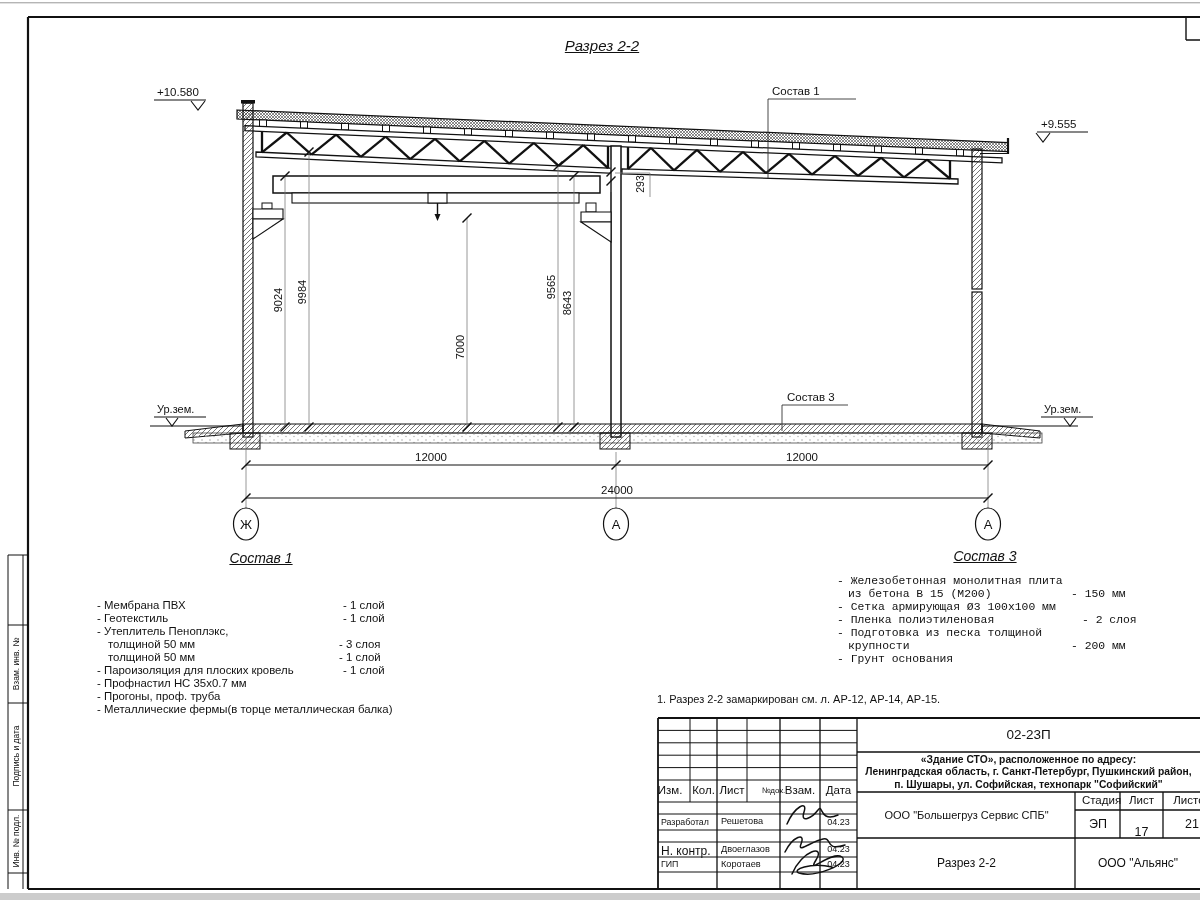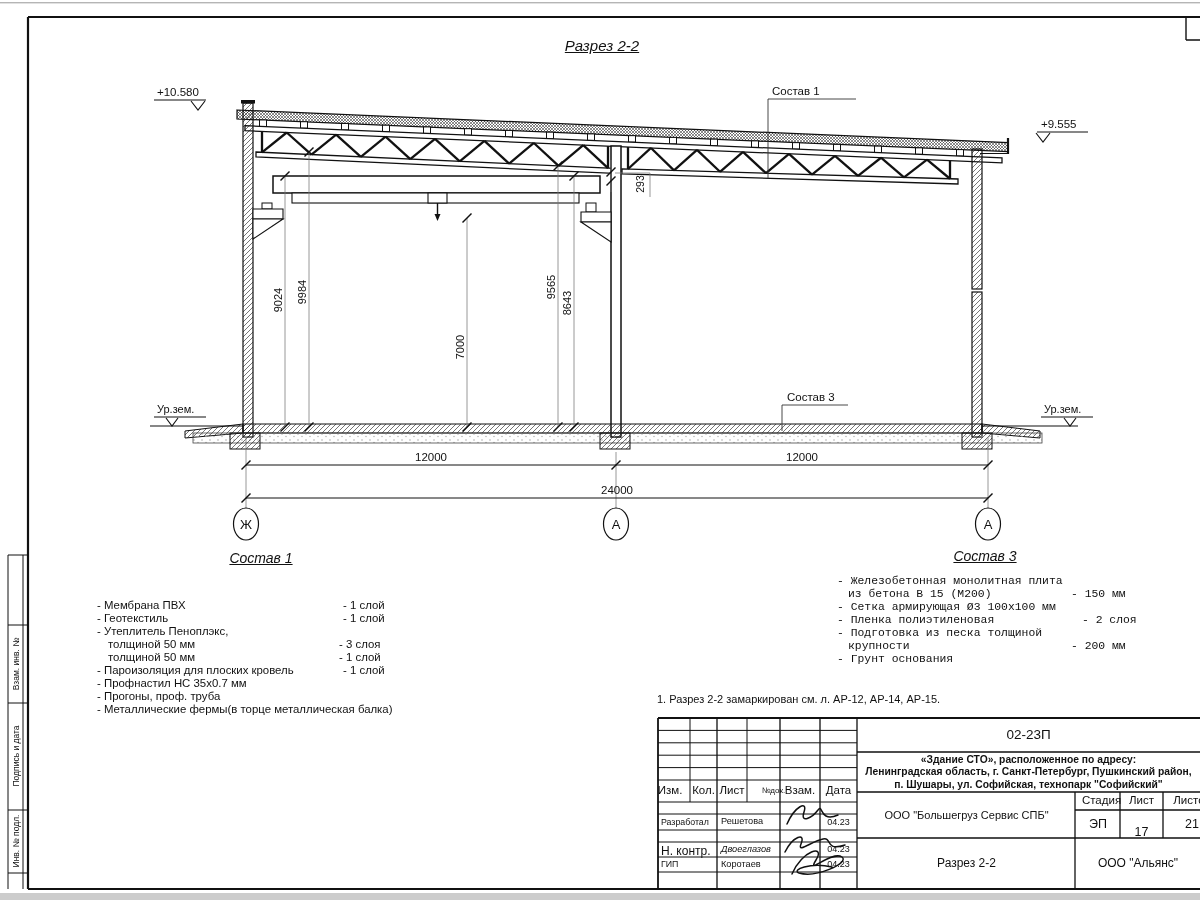--- a/index.html
+++ b/index.html
@@ -280,17 +280,17 @@
 <div class="ov ctr tbtxt" style="left:690px;top:780px;width:27px;height:22px;font-size:11.5px;">Кол.</div>
 <div class="ov ctr tbtxt" style="left:717px;top:780px;width:30px;height:22px;font-size:11.5px;">Лист</div>
 <div class="ov ctr tbtxt" style="left:747px;top:780px;width:53px;height:22px;font-size:8px;">№док.</div>
 <div class="ov ctr tbtxt" style="left:780px;top:780px;width:40px;height:22px;font-size:11.5px;">Взам.</div>
 <div class="ov ctr tbtxt" style="left:820px;top:780px;width:37px;height:22px;font-size:11.5px;">Дата</div>
 
 <div class="ov tbtxt" style="left:661px;top:818px;font-size:8.8px;">Разработал</div>
 <div class="ov tbtxt" style="left:721px;top:817px;font-size:9.2px;">Решетова</div>
 <div class="ov ctr tbtxt" style="left:820px;top:814px;width:37px;height:16px;font-size:9px;">04.23</div>
 <div class="ov tbtxt" style="left:661px;top:845px;font-size:12px;">Н. контр.</div>
-<div class="ov tbtxt" style="left:721px;top:845px;font-size:9.2px;font-style:italic;">Двоеглазов</div>
+<div class="ov tbtxt" style="left:721px;top:845px;font-size:9.2px;">Двоеглазов</div>
 <div class="ov ctr tbtxt" style="left:820px;top:842px;width:37px;height:15px;font-size:9px;">04.23</div>
 <div class="ov tbtxt" style="left:661px;top:860px;font-size:8.8px;">ГИП</div>
 <div class="ov tbtxt" style="left:721px;top:860px;font-size:9.2px;">Коротаев</div>
 <div class="ov ctr tbtxt" style="left:820px;top:857px;width:37px;height:15px;font-size:9px;">04.23</div>
 
 </body></html>

